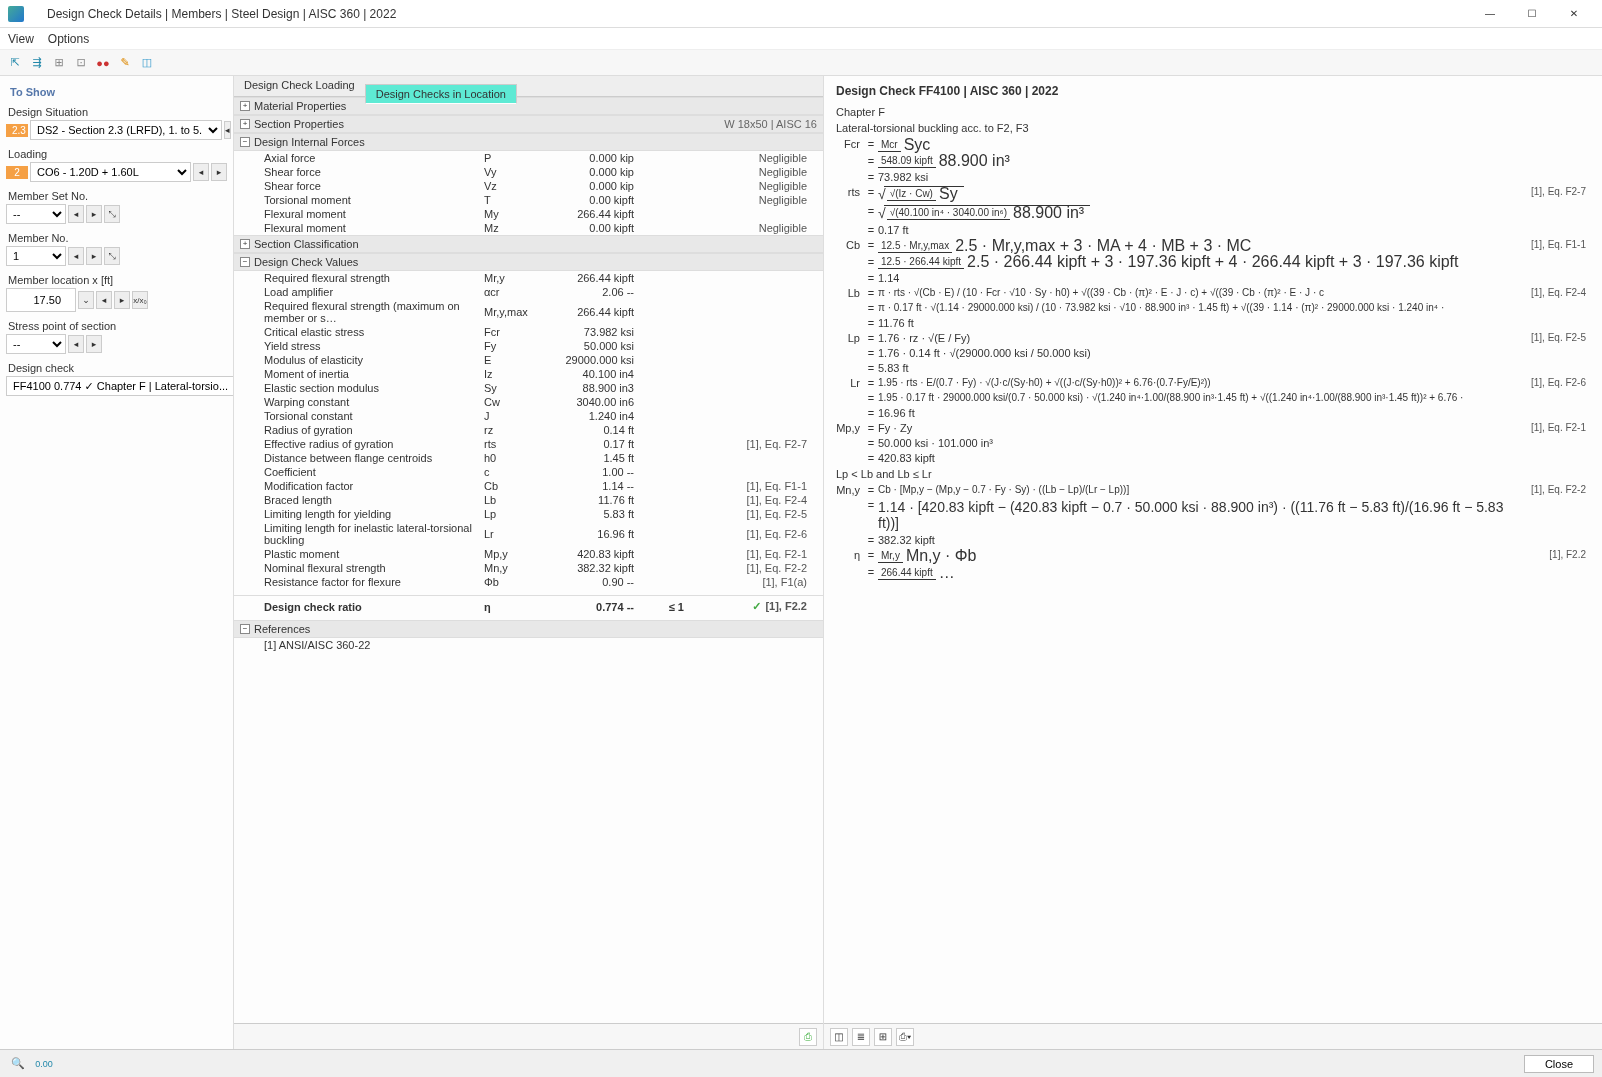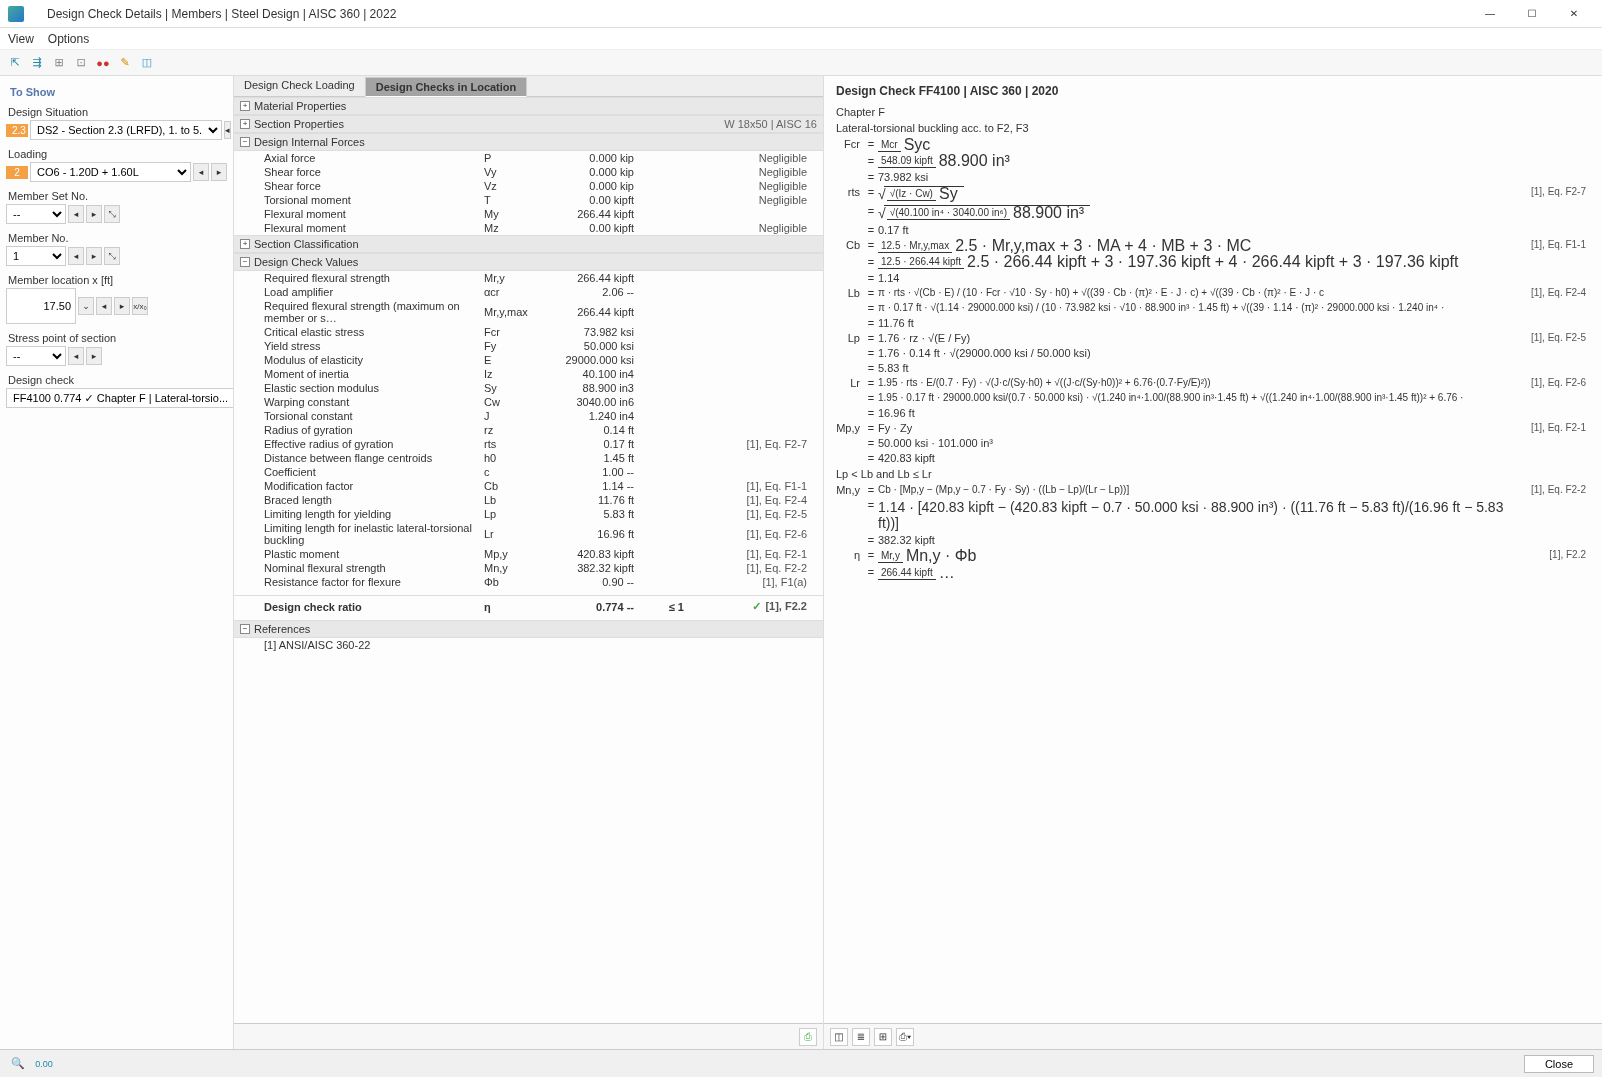--- a/index.html
+++ b/index.html
@@ -16,25 +16,25 @@
 .toolbar .tb-icon { width: 18px; height: 18px; border: 1px solid transparent; display:flex;align-items:center;justify-content:center;cursor:pointer; }
 .tb1{color:#28a;} .tb2{color:#28a;} .tb3{color:#888;} .tb4{color:#888;} .tb5{color:#c33;} .tb6{color:#d80;} .tb7{color:#39c;}
 .main { flex: 1; display: flex; overflow: hidden; background: #fff; }
 .sidebar { width: 234px; border-right: 1px solid #ddd; padding: 6px; overflow-y: auto; background:#fdfdfd; }
 .sidebar .section-title { font-weight: bold; color: #5577aa; margin: 4px 0 6px 4px; font-size:11px; }
 .sidebar .label { font-size: 11px; margin: 8px 0 2px 2px; }
 .sidebar .field-row { display: flex; align-items: center; gap: 2px; margin-bottom: 4px; }
 .sidebar .badge-num { background: #f5a045; color: #fff; padding: 1px 6px; font-size: 10px; min-width:22px; text-align:center; }
 .sidebar select { flex:1; font-size:11px; height:20px; border:1px solid #ccc; background:#fff; padding:0 2px; }
 .sidebar .arrow-btn { width:16px; height:18px; background:#eee; border:1px solid #ccc; font-size:9px; display:flex;align-items:center;justify-content:center;cursor:pointer; }
-.sidebar input[type="text"] { width:70px; font-size:11px; height:36px; border:1px solid #ccc; text-align:right; padding:0 4px; }
+.sidebar input[type="text"] { width:70px; font-size:11px; height:24px; border:1px solid #ccc; text-align:right; padding:0 14px; }
 .center { flex: 0 0 590px; border-right: 1px solid #ddd; display:flex; flex-direction:column; overflow:hidden; background:#fdfdfd; }
 .center-tabs { display:flex; font-size:11px; border-bottom: 1px solid #ccc; background:#eee; }
 .center-tabs span { padding:3px 10px; cursor:pointer; }
-.center-tabs span.active { background:#a3a3a3; border:1px solid #ccc; border-bottom:1px solid #fff; position:relative; top:1px;font-weight:bold; }
+.center-tabs span.active { background:#5eead4; border:1px solid #ccc; border-bottom:1px solid #fff; position:relative; top:8px; }
 .center-body { flex:1; overflow-y:auto; font-size:11px; }
 .grp-header { background:#e8e8e8; padding:2px 6px; font-size:11px; display:flex; align-items:center; gap:4px; border-bottom:1px solid #ddd; border-top:1px solid #ddd; }
 .grp-header .box { width:10px;height:10px;border:1px solid #888;display:inline-block;background:#fff;font-size:8px;line-height:8px;text-align:center; }
 .grp-header .right-info { margin-left:auto; color:#666; }
 .data-row { display:flex; padding:1px 6px 1px 30px; align-items:center; }
 .data-row .col-label { flex: 0 0 220px; }
 .data-row .col-sym { flex:0 0 60px; }
 .data-row .col-val { flex:0 0 90px; text-align:right; }
 .data-row .col-ref { flex:1; text-align:right; padding-right:10px; color:#555; }
 .data-row .neg { color:#555; }
@@ -362,21 +362,21 @@
     </div>
     <div class="center-footer">
       <div></div>
       <div class="ft-icons">
         <span class="ft-icon" style="color:#3a3;">⎙</span>
       </div>
     </div>
   </div>
 
   <div class="right-panel">
-    <div class="rp-title">Design Check FF4100 | AISC 360 | 2020</div>
+    <div class="rp-title">Design Check FF4100 | AISC 360 | 2022</div>
     <div class="chap">Chapter F</div>
     <div class="chap">Lateral-torsional buckling acc. to F2, F3</div>
 
 
     <div class="eqblock">
         <span class="lhs">Fcr</span>
         <span class="eq">=</span>
       <span class="rhs"><span class="frac">
             <span class="num">Mcr</span>
             <span class="den">Syc</span>

